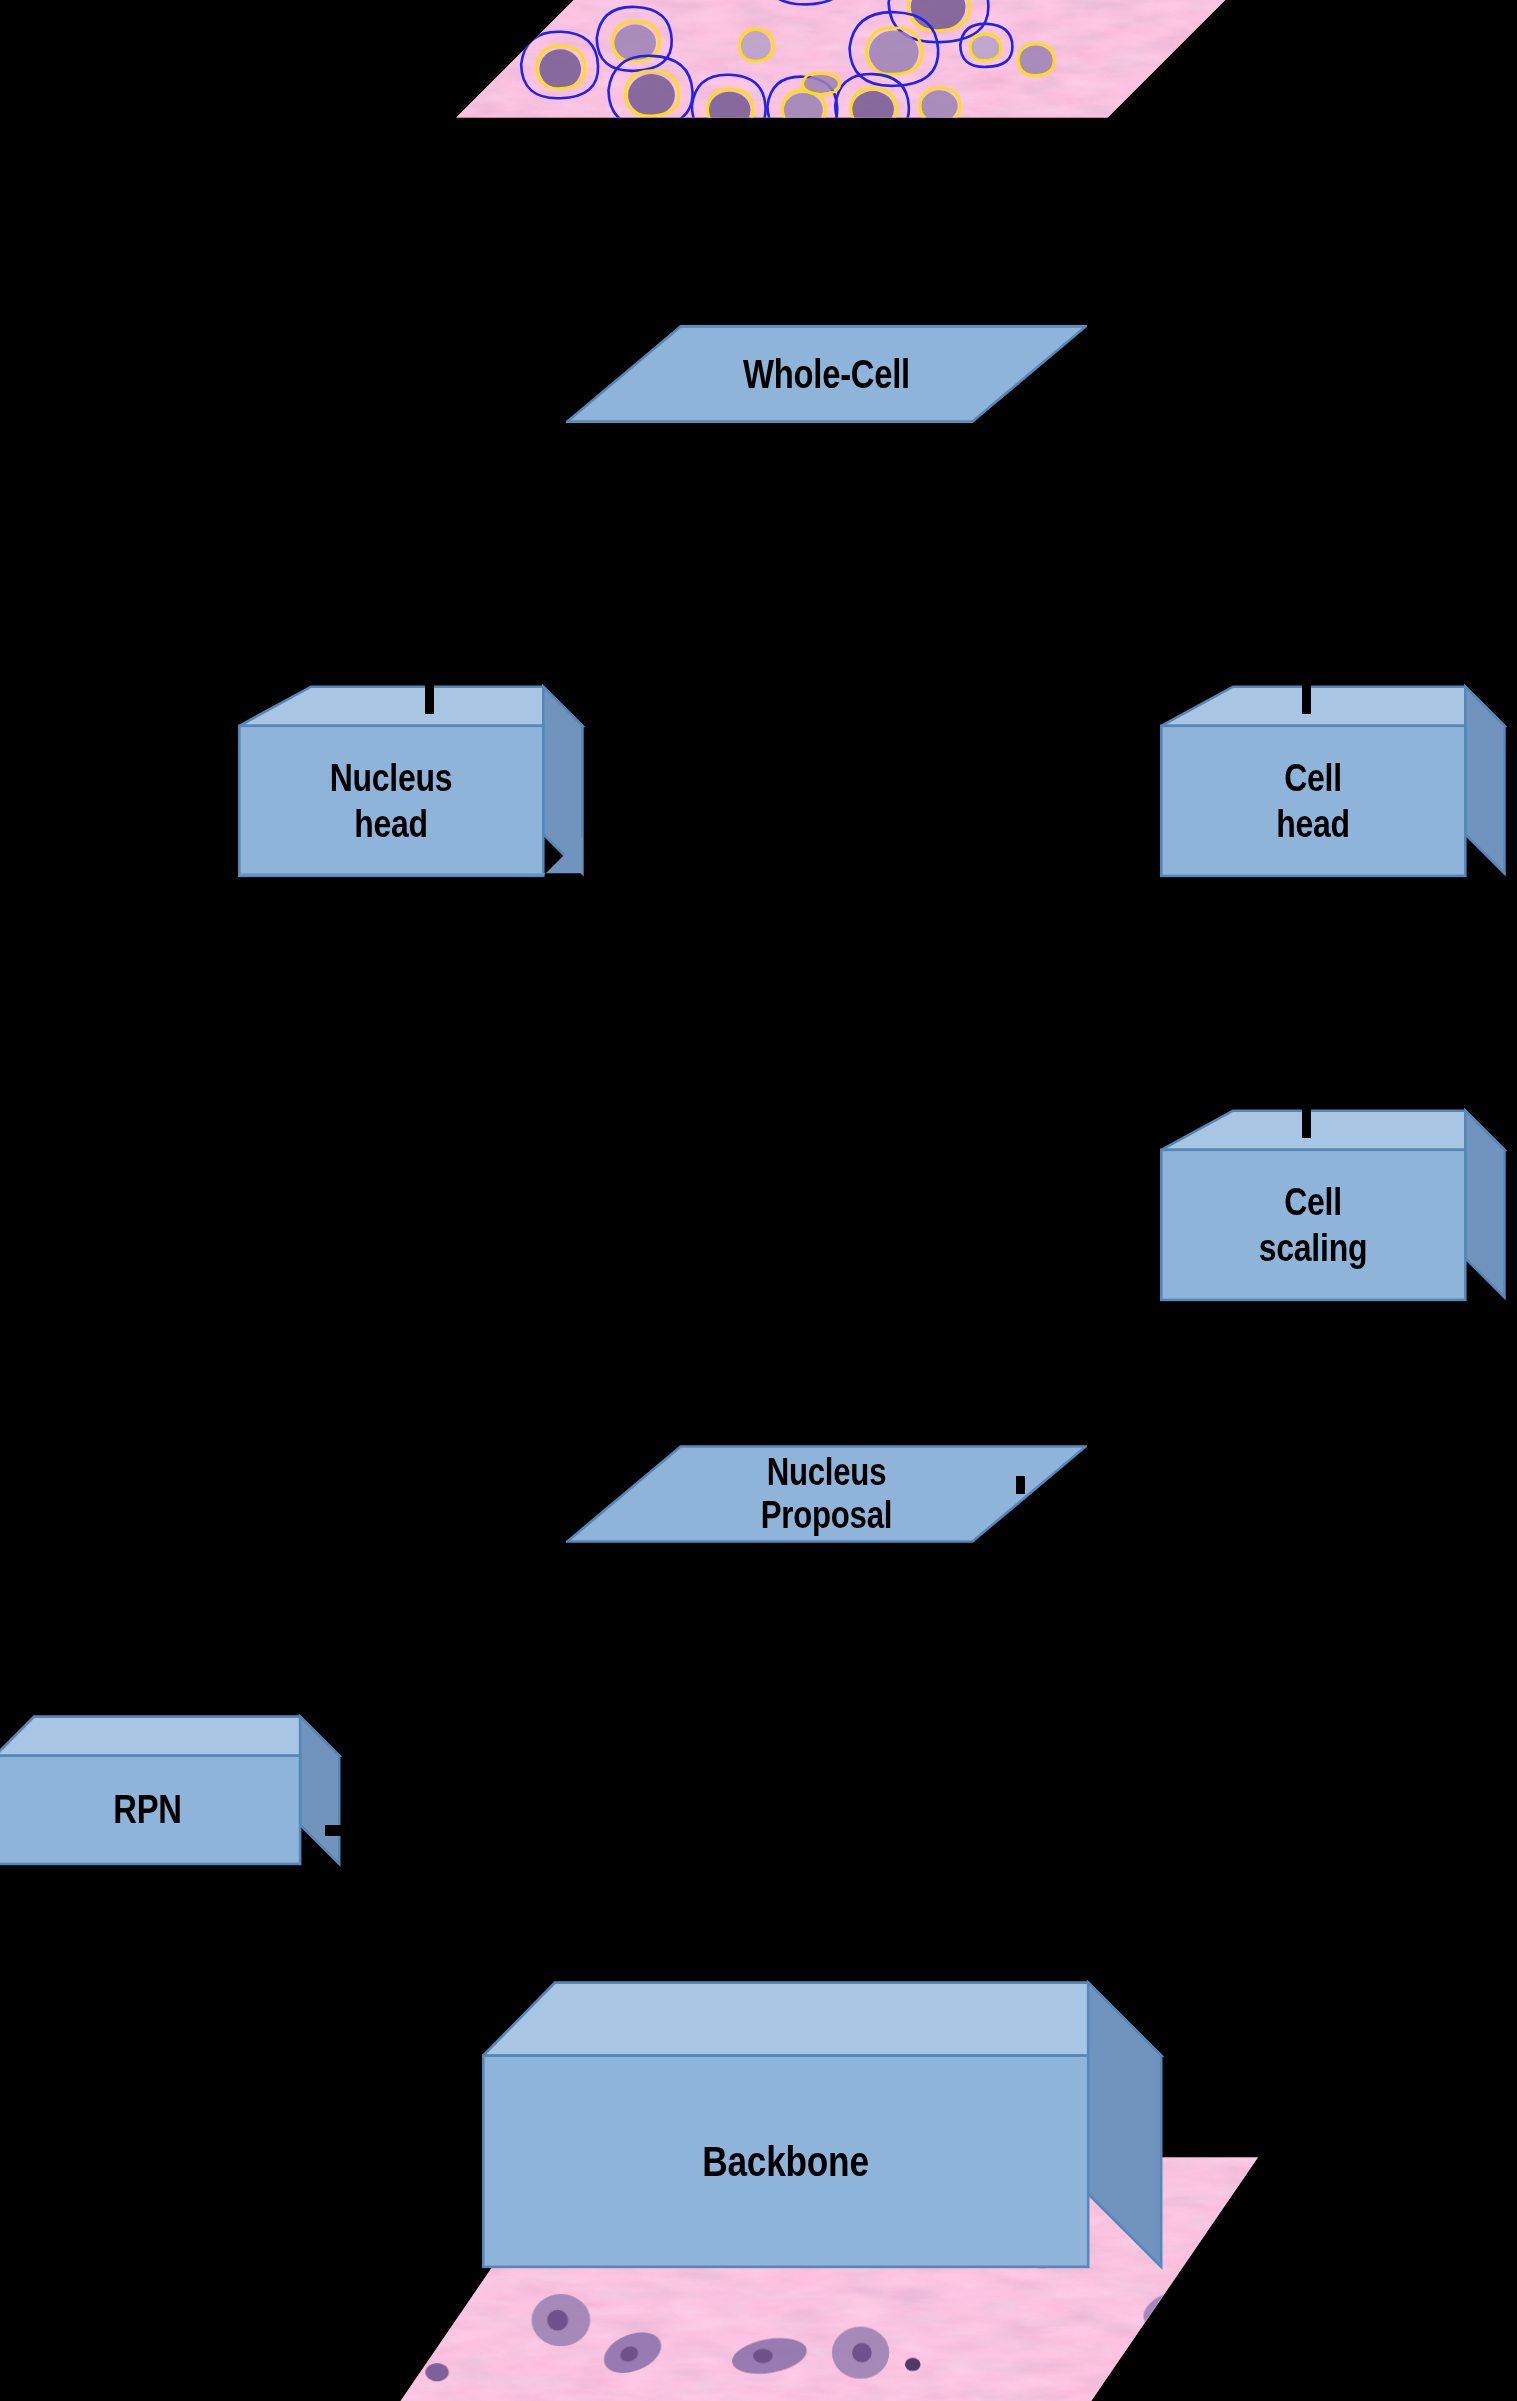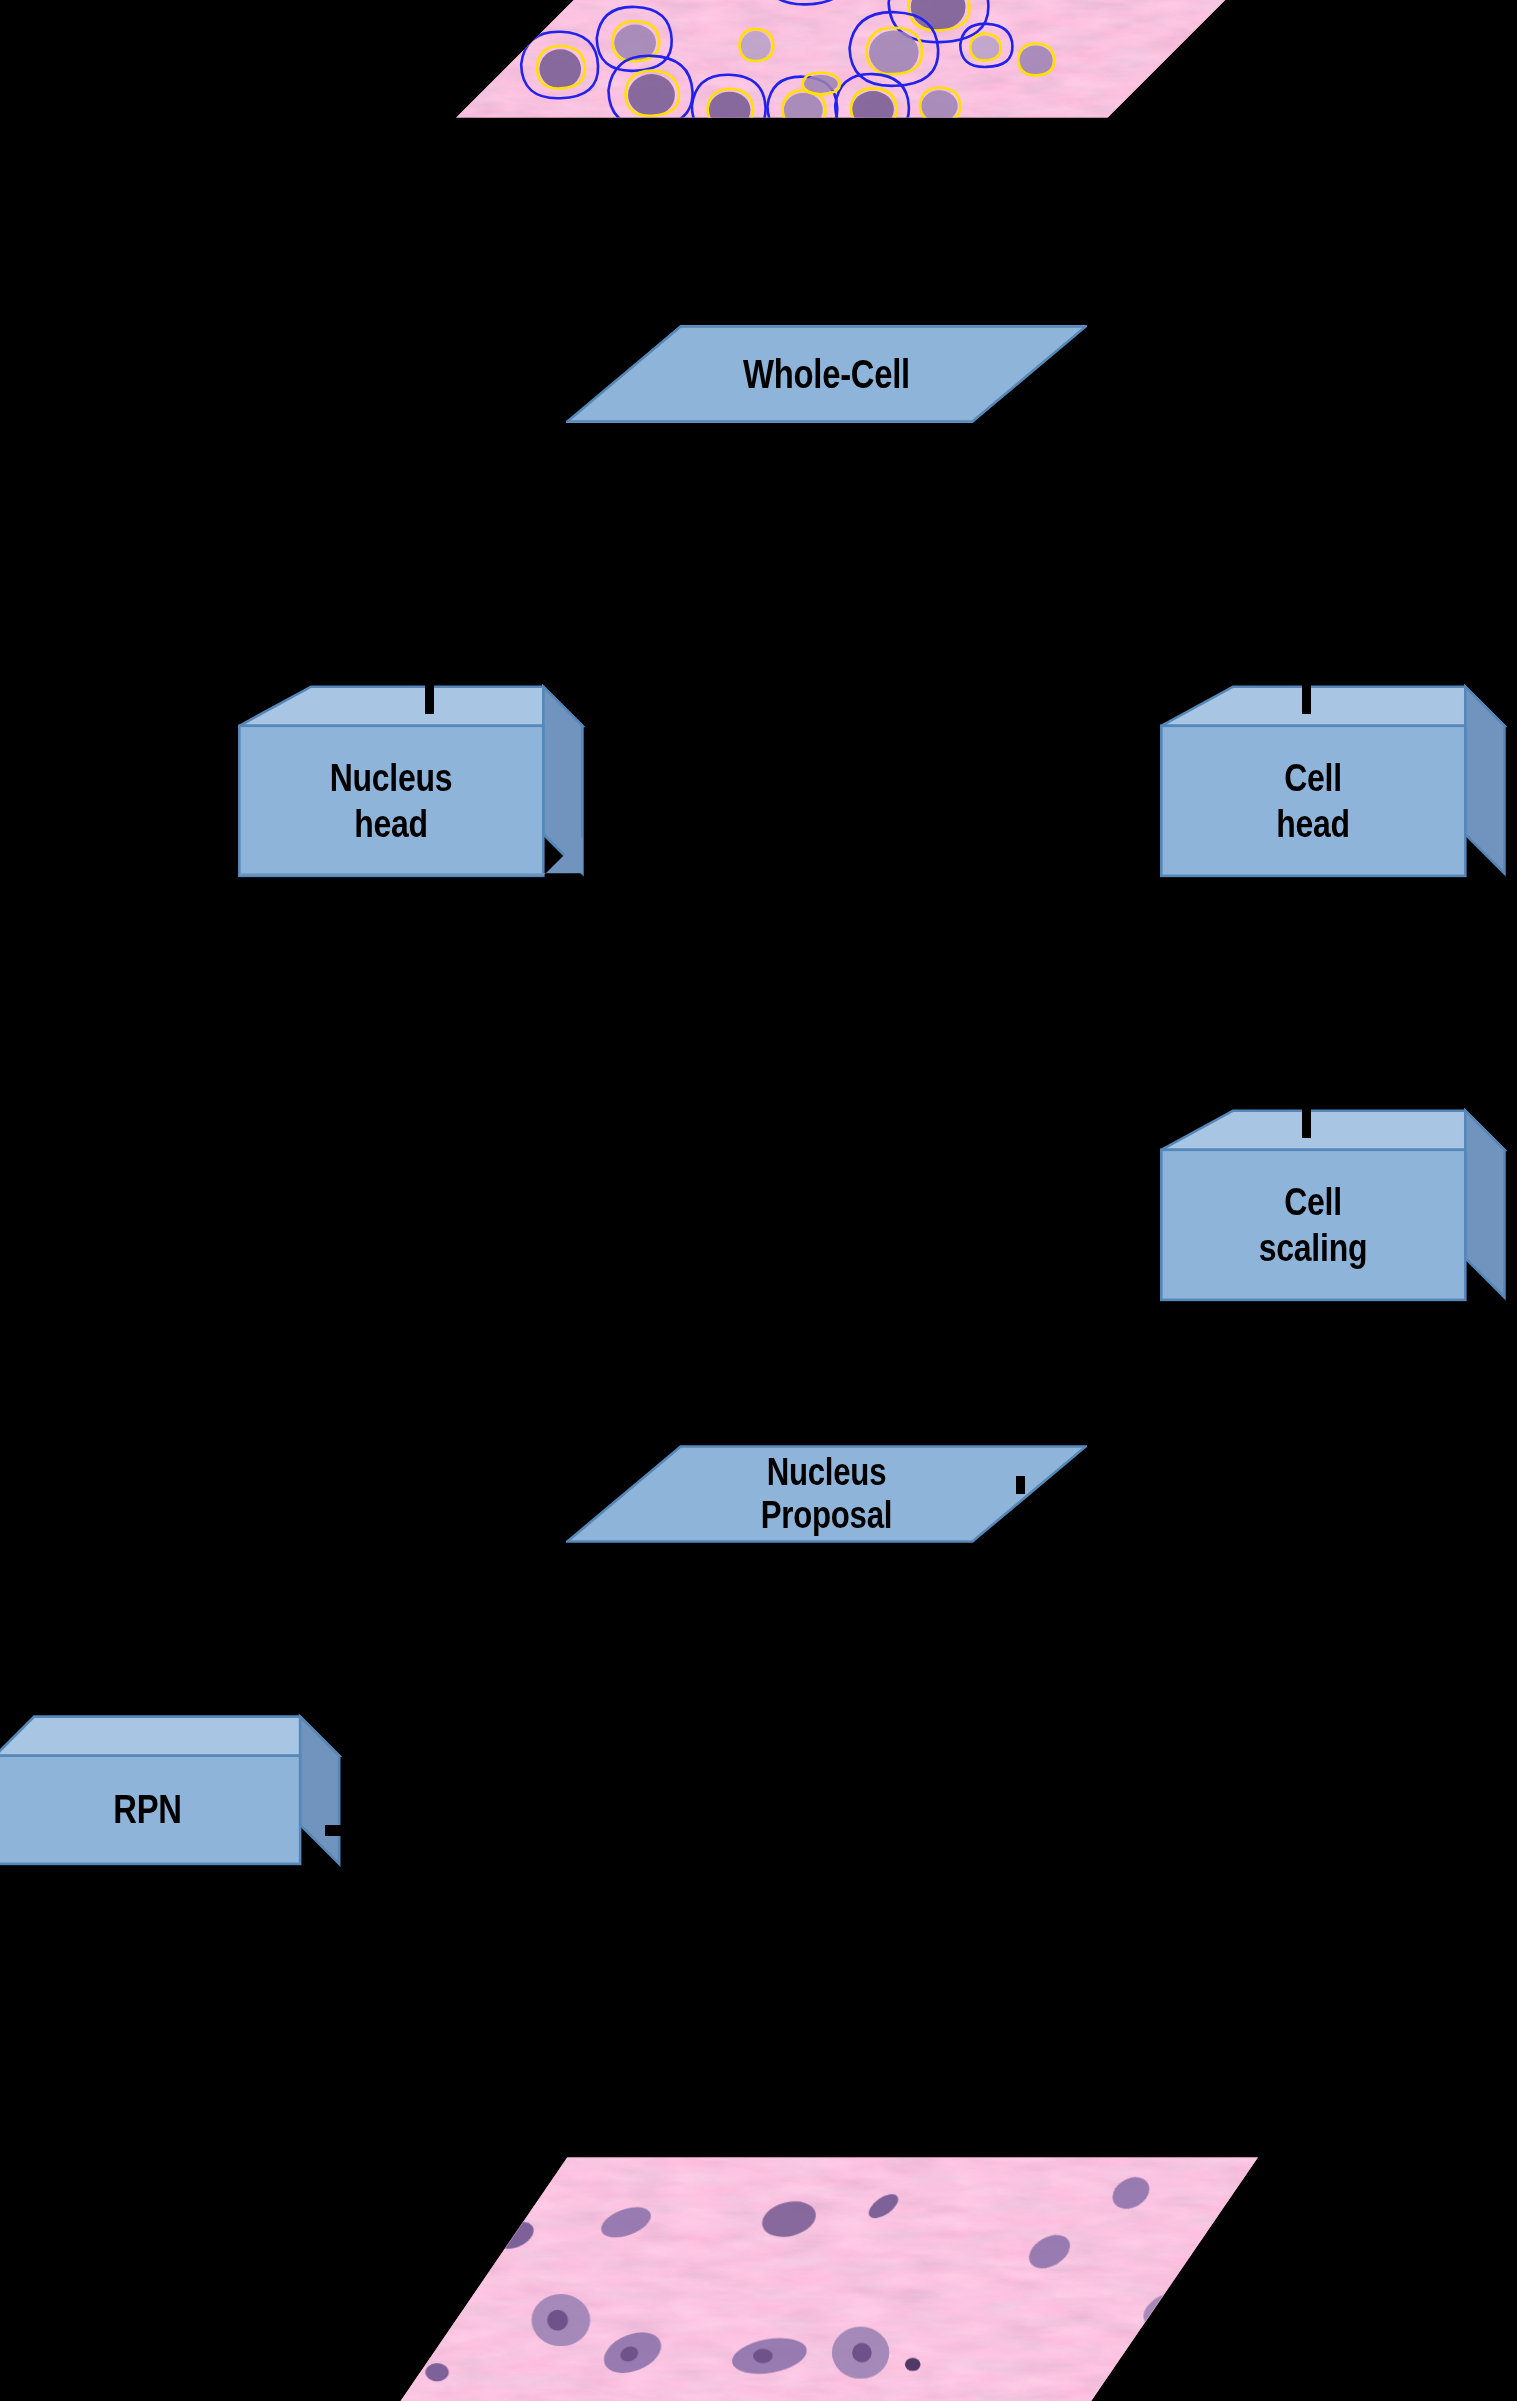--- a/index.html
+++ b/index.html
@@ -282,15 +282,24 @@
           <ellipse cx="1000" cy="145" rx="34" ry="22" fill="#8d73ab" transform="rotate(-30 1000 145)"></ellipse>
           <ellipse cx="1125" cy="55" rx="30" ry="22" fill="#8d73ab" transform="rotate(-30 1125 55)"></ellipse>
           <ellipse cx="1180" cy="235" rx="38" ry="24" fill="#9b83b4" transform="rotate(-25 1180 235)"></ellipse>
           <ellipse cx="1220" cy="330" rx="40" ry="22" fill="#8d73ab" transform="rotate(-20 1220 330)"></ellipse>
           <ellipse cx="60" cy="330" rx="18" ry="14" fill="#6f5690"></ellipse>
         </g>
       </g>
     </svg>
   </div>
 
+  <div class="box3d" style="left:482px;top:1980px;width:717px;height:326px;">
+    <svg width="717" height="326" style="position:absolute;left:0;top:0;" viewBox="0 0 1100 500">
+      <polygon points="112,4 930,4 1042,116 2,116" fill="#A8C6E4" stroke="#5588B9" stroke-width="4"></polygon>
+      <polygon points="930,4 1042,116 1042,440 930,328" fill="#7094BE" stroke="#5588B9" stroke-width="4"></polygon>
+      <rect x="2" y="116" width="928" height="324" fill="#8FB4DA" stroke="#5588B9" stroke-width="4"></rect>
+    </svg>
+    <div class="box-label" style="position:absolute;left:1.3px;top:76px;width:605px;height:211px;
+                display:flex;align-items:center;justify-content:center;font-size:43px;">Backbone</div>
+  </div>
 
 </div>
 
 
 </body></html>

